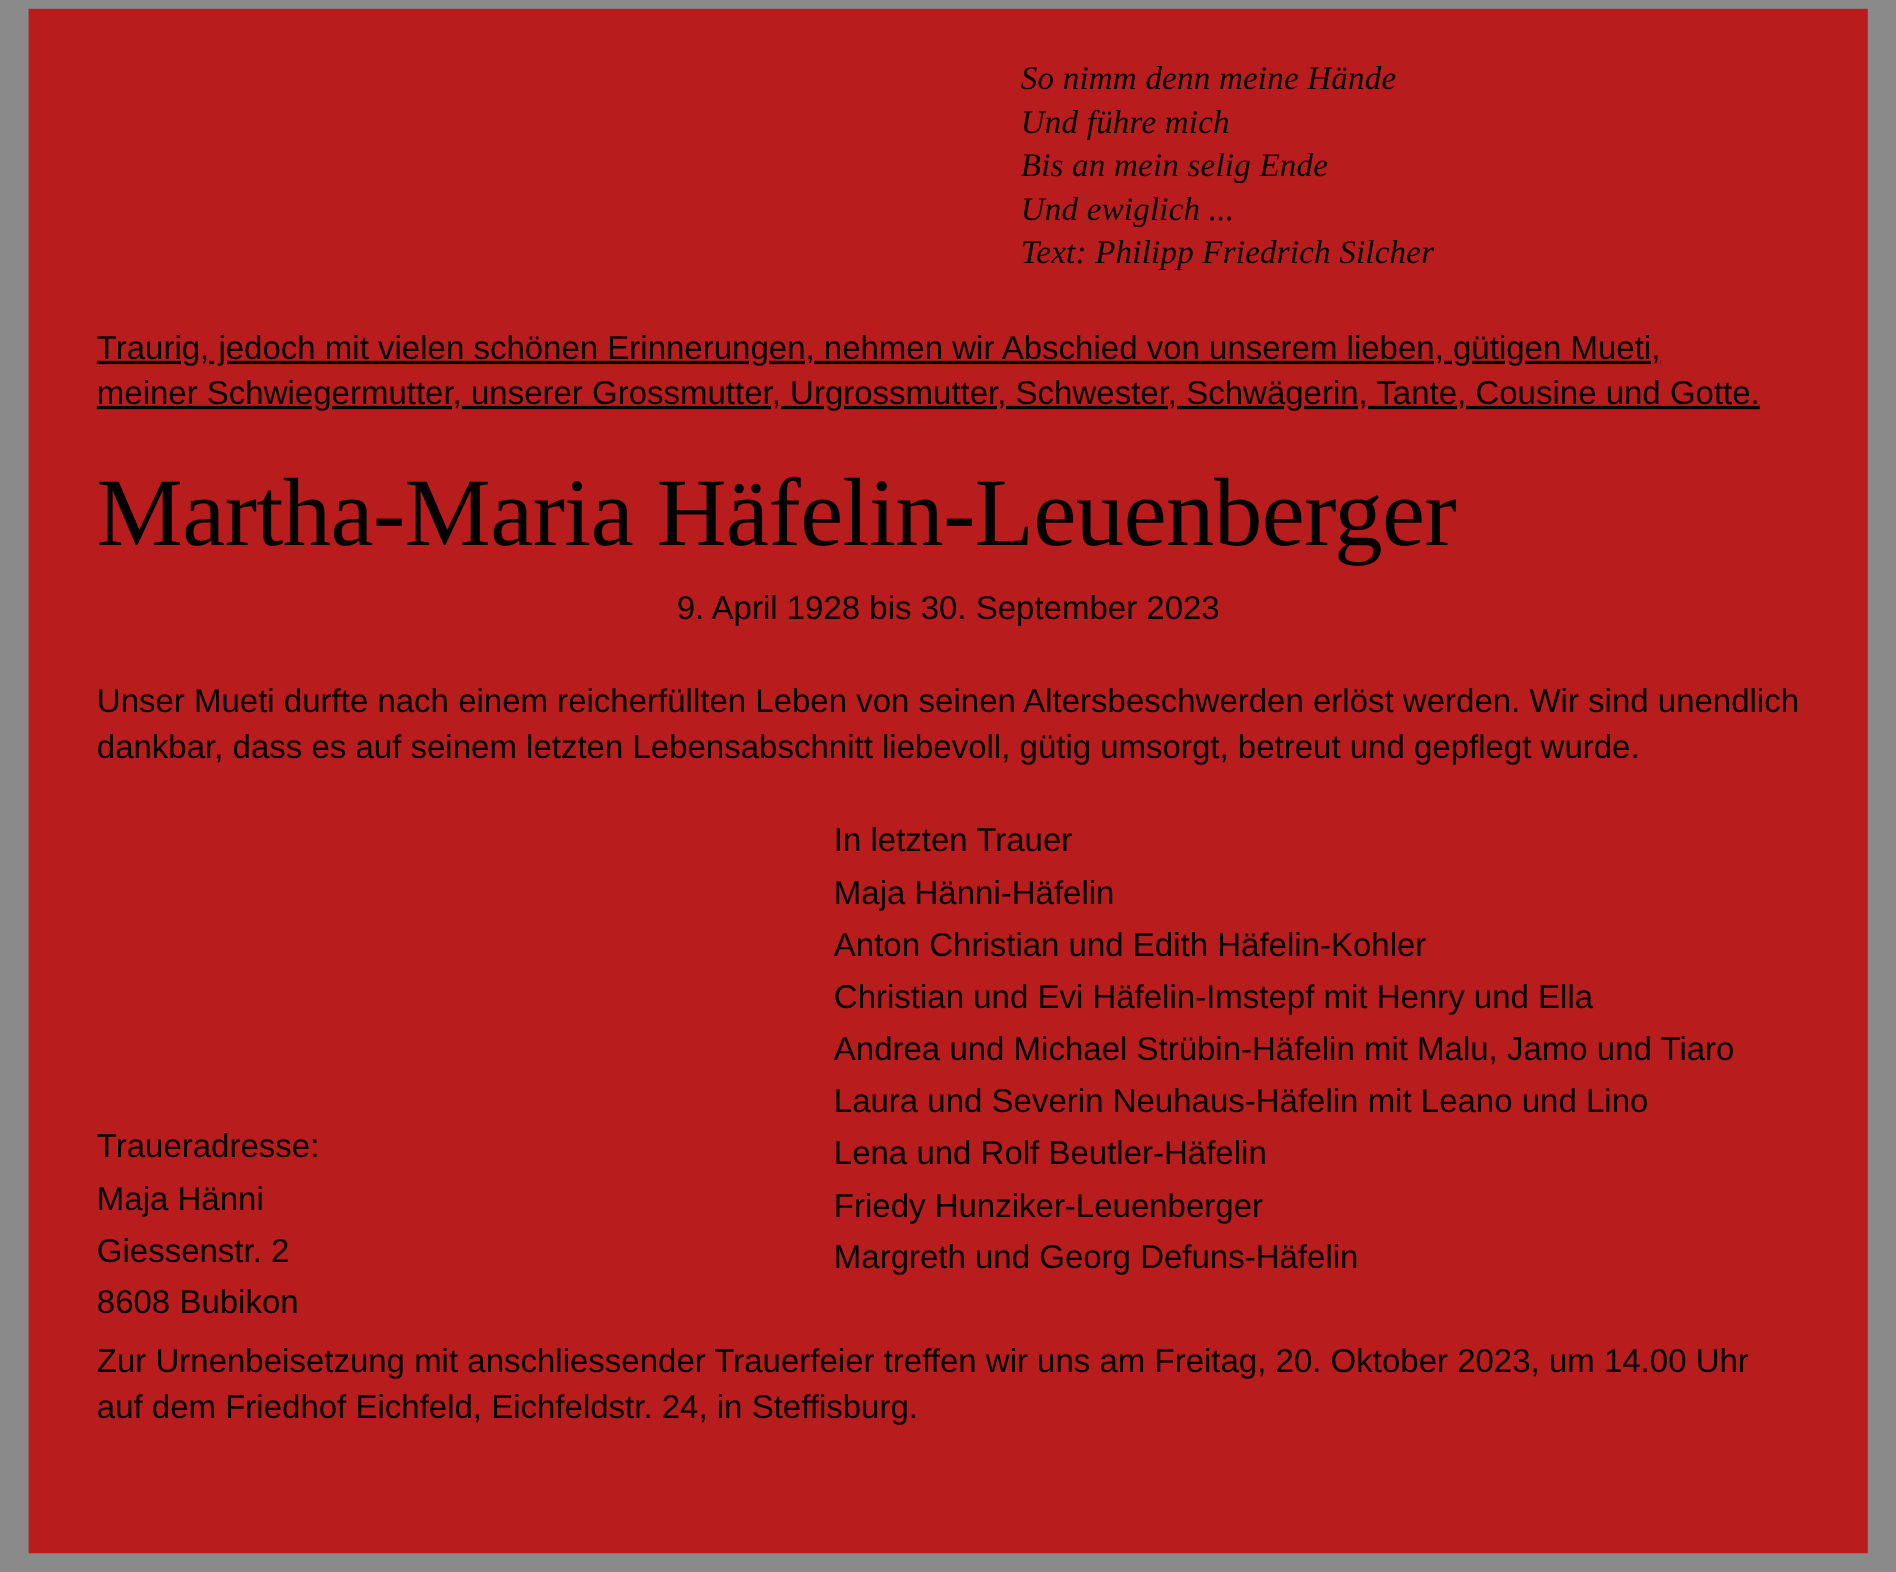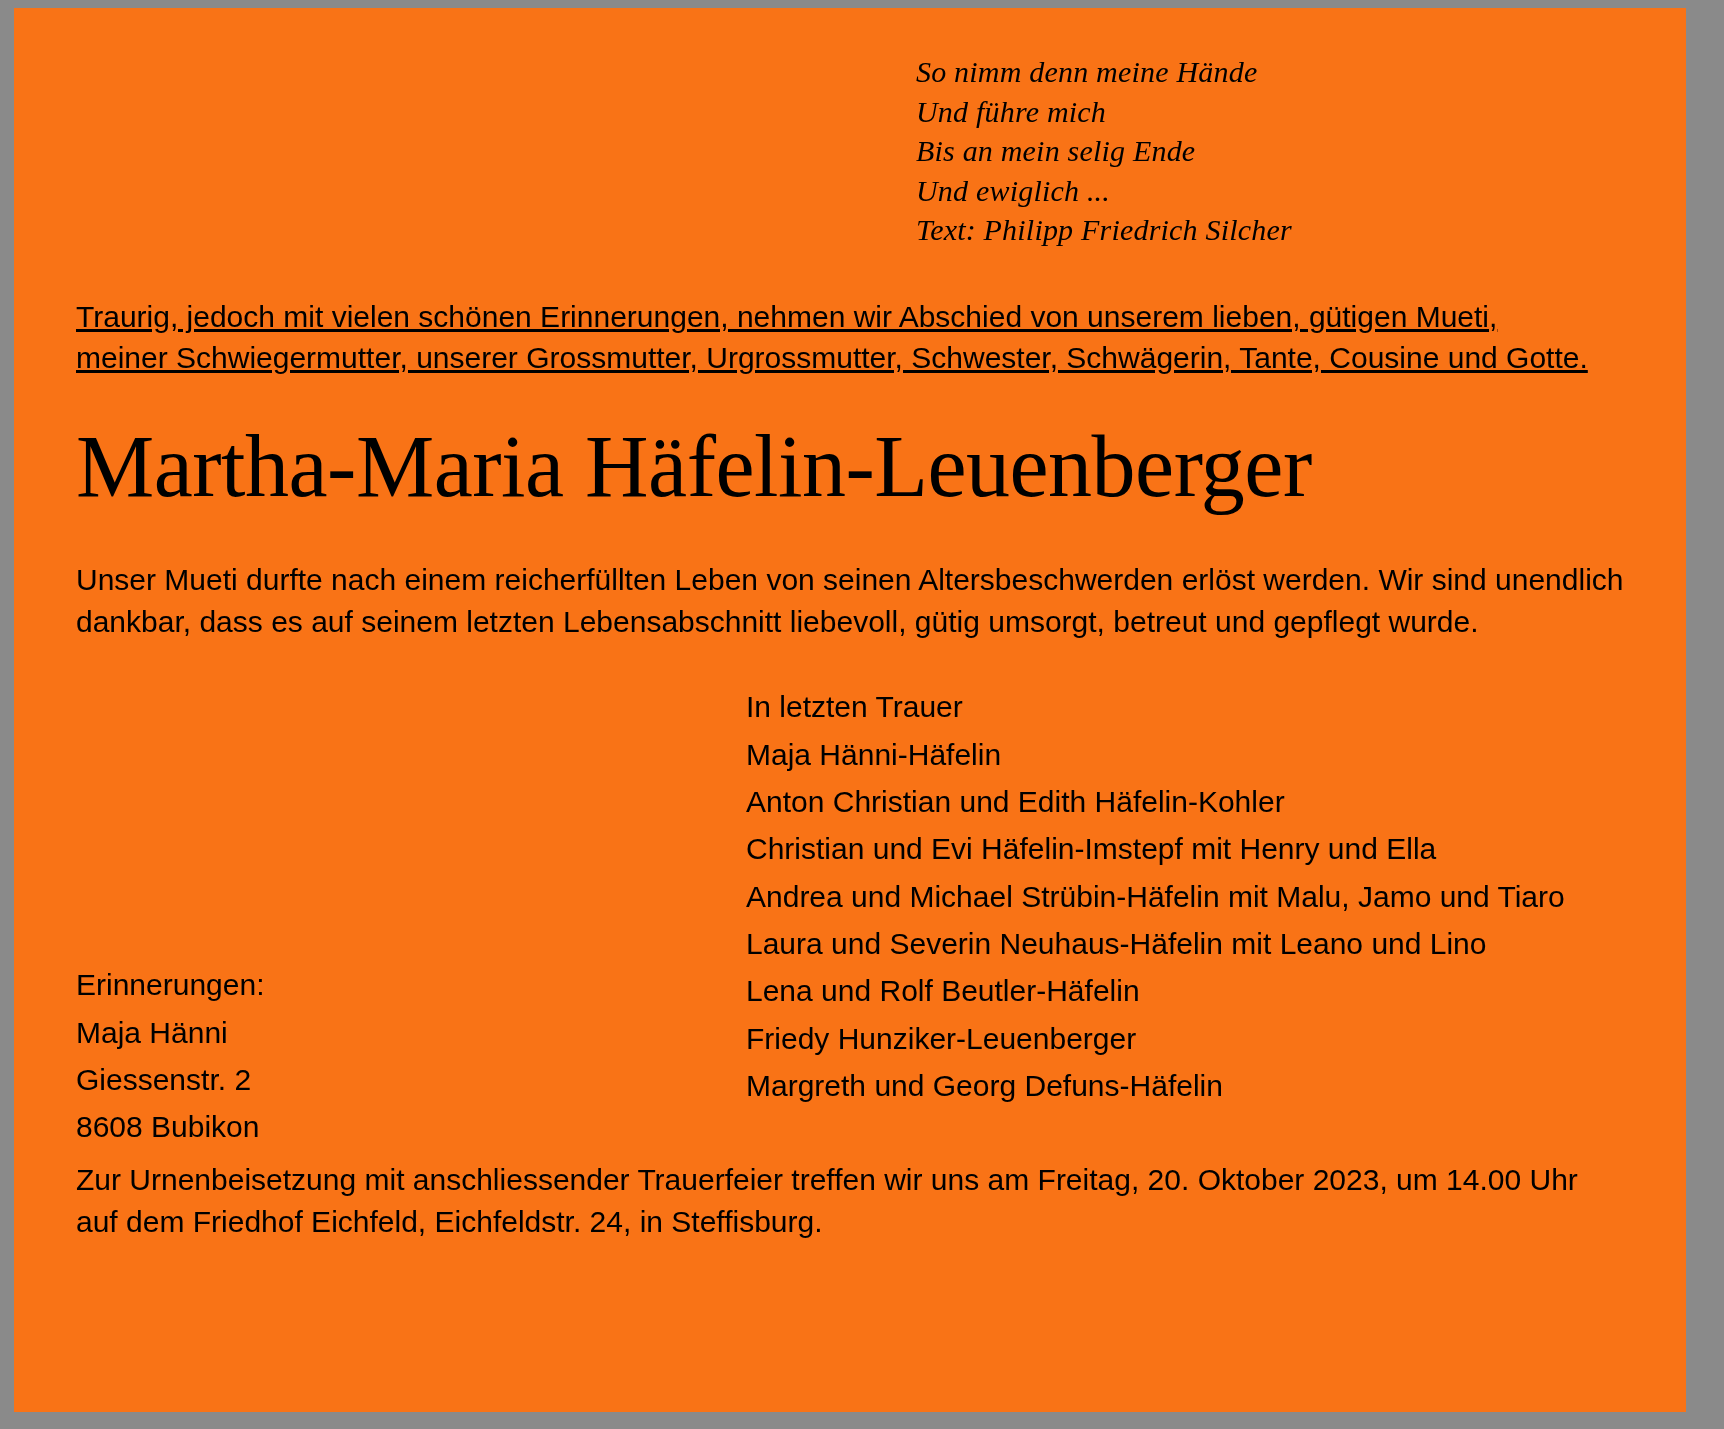--- a/index.html
+++ b/index.html
@@ -8,25 +8,25 @@
     background: #8a8a8a;
   }
   body {
     width: 1724px;
     height: 1429px;
     font-family: "Liberation Sans", sans-serif;
     overflow: hidden;
   }
   .page {
     position: absolute;
-    left: 14px;
+    left: 26px;
     top: 8px;
     width: 1672px;
     height: 1404px;
-    background: #f97316;
+    background: #b91c1c;
     box-sizing: border-box;
     overflow: hidden;
   }
   .inner {
     position: relative;
     width: 100%;
     height: 100%;
     padding: 0 62px;
     box-sizing: border-box;
   }
@@ -126,38 +126,39 @@
       <div>Und ewiglich ...</div>
       <div>Text: Philipp Friedrich Silcher</div>
     </div>
 
     <div class="intro">
       <span>Traurig, jedoch mit vielen schönen Erinnerungen, nehmen wir Abschied von unserem lieben, gütigen Mueti,</span>
       <span class="line2">meiner Schwiegermutter, unserer Grossmutter, Urgrossmutter, Schwester, Schwägerin, Tante, Cousine und Gotte.</span>
     </div>
 
     <div class="name">Martha-Maria Häfelin-Leuenberger</div>
+    <div class="dates">9. April 1928 bis 30. September 2023</div>
 
     <div class="body-par">Unser Mueti durfte nach einem reicherfüllten Leben von seinen Altersbeschwerden erlöst werden. Wir sind unendlich dankbar, dass es auf seinem letzten Lebensabschnitt liebevoll, gütig umsorgt, betreut und gepflegt wurde.</div>
 
     <div class="cols">
       <div class="mourners">
         <div>In letzten Trauer</div>
         <div>Maja Hänni-Häfelin</div>
         <div>Anton Christian und Edith Häfelin-Kohler</div>
         <div>Christian und Evi Häfelin-Imstepf mit Henry und Ella</div>
         <div>Andrea und Michael Strübin-Häfelin mit Malu, Jamo und Tiaro</div>
         <div>Laura und Severin Neuhaus-Häfelin mit Leano und Lino</div>
         <div>Lena und Rolf Beutler-Häfelin</div>
         <div>Friedy Hunziker-Leuenberger</div>
         <div>Margreth und Georg Defuns-Häfelin</div>
       </div>
 
       <div class="address">
-        <div>Erinnerungen:</div>
+        <div>Traueradresse:</div>
         <div>Maja Hänni</div>
         <div>Giessenstr. 2</div>
         <div>8608 Bubikon</div>
       </div>
     </div>
 
     <div class="footer">Zur Urnenbeisetzung mit anschliessender Trauerfeier treffen wir uns am Freitag, 20. Oktober 2023, um 14.00 Uhr auf dem Friedhof Eichfeld, Eichfeldstr. 24, in Steffisburg.</div>
 
   </div>
 </div>

